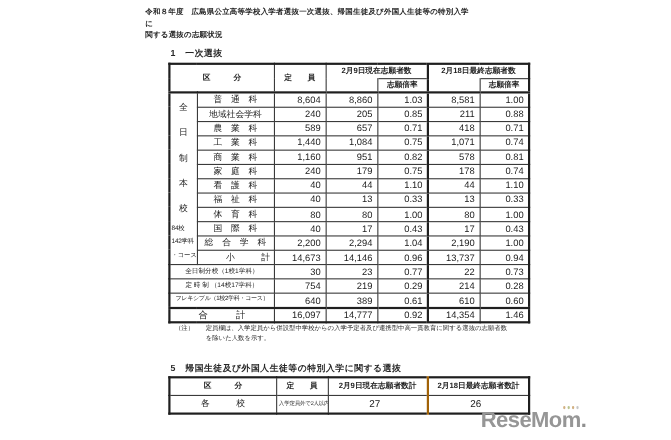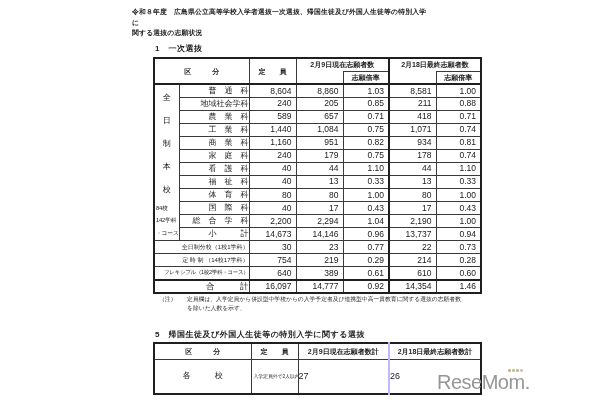--- a/index.html
+++ b/index.html
@@ -23,48 +23,48 @@
   .tbl1{position:absolute;left:153px;top:57px;width:329px;border:2px solid #1f1f1f;}
   .tbl1 tr{height:13px;}
   .tbl1 tr.h1,.tbl1 tr.h2{height:13px;}
   .tbl1 .grp{border-bottom:none;}
   .tbl1 .no-top{border-top:none;}
   .tbl1 .thick-left{border-left:2px solid #1f1f1f;}
   .tbl1 tr.h2 th{border-bottom:2px solid #1f1f1f;}
   .tbl1 th[rowspan]{border-bottom:2px solid #1f1f1f;}
   .tbl1 td.num{text-align:right;padding-right:4px;font-size:8.5px;color:#1a1a1a;}
   .tbl1 td.num.c3{border-left:2px solid #1f1f1f;}
-  .tbl1 td.lab{text-align:right;font-size:8px;}
+  .tbl1 td.lab{text-align:center;font-size:8px;}
   .tbl1 tr.full td.lab{font-size:6px;}
   .tbl1 tr.full-small td.lab{font-size:5.5px;letter-spacing:-.3px;}
   .tbl1 tr.subtotal td.lab{font-size:8px;padding-left:23px;}
   .tbl1 tr.total td{border-top:2px solid #1f1f1f;}
   .tbl1 tr.total td.lab{font-size:8.5px;}
   .side-cell{vertical-align:top;}
   .side-inner{display:flex;flex-direction:column;height:152px;padding:2px 0 1px 0;}
   .side-kanji{flex:1;display:flex;flex-direction:column;justify-content:space-around;
     align-items:center;font-size:8px;color:#222;}
   .side-subs{display:flex;flex-direction:column;align-items:flex-start;
     font-size:5.8px;line-height:12.5px;letter-spacing:-.2px;padding-left:1px;color:#222;}
   
   .note{position:absolute;left:159px;top:295px;display:flex;font-size:5.8px;
     line-height:8.5px;color:#2a2a2a;}
   .note-tag{width:28px;flex:none;}
   .note-line2{padding-left:0;}
   
   .tbl2{position:absolute;left:153px;top:342px;width:329px;border:2px solid #1f1f1f;}
   .tbl2 tr.t2h{height:16px;}
-  .tbl2 tr.t2d{height:35px;}
+  .tbl2 tr.t2d{height:17px;}
   .tbl2 th{font-size:7px;}
-  .tbl2 .thick-left{border-left:2px solid #c4b5fd;}
+  .tbl2 .thick-left{border-left:2px solid #a16207;}
   .tbl2 td.t2lab{text-align:center;font-size:8px;}
   .tbl2 td.t2cap{font-size:5px;letter-spacing:-.2px;padding-left:2px;color:#333;}
-  .tbl2 td.num{text-align:left;padding-right:5px;font-size:9px;}
-  
-  .logo{position:absolute;left:437px;top:371px;font-size:20px;font-weight:400;
+  .tbl2 td.num{text-align:center;padding-right:5px;font-size:9px;}
+  
+  .logo{position:absolute;left:437px;top:371px;font-size:20px;font-weight:700;
     color:#969696;letter-spacing:-.5px;}
   .logo-wrap{position:relative;display:inline-block;}
   .logo-dots{position:absolute;top:-2px;right:7px;display:flex;gap:1.5px;}
   .logo-dots i{width:2.5px;height:2.5px;border-radius:50%;display:block;}
   .logo-dots i:nth-child(1){background:#d2b183;}
   .logo-dots i:nth-child(2){background:#b9c48f;}
   .logo-dots i:nth-child(3){background:#d2b183;}
   .logo-dots i:nth-child(4){background:#c7c7c7;}
   .logo-period{color:#8f8f8f;}
 </style>
@@ -151,21 +151,21 @@
           <td class="num c1">1,084</td>
           <td class="num c2">0.75</td>
           <td class="num c3">1,071</td>
           <td class="num c4">0.74</td>
         </tr>
         <tr class="dept">
           <td class="lab">商　業　科</td>
           <td class="num c0">1,160</td>
           <td class="num c1">951</td>
           <td class="num c2">0.82</td>
-          <td class="num c3">934</td>
+          <td class="num c3">578</td>
           <td class="num c4">0.81</td>
         </tr>
         <tr class="dept">
           <td class="lab">家　庭　科</td>
           <td class="num c0">240</td>
           <td class="num c1">179</td>
           <td class="num c2">0.75</td>
           <td class="num c3">178</td>
           <td class="num c4">0.74</td>
         </tr>

